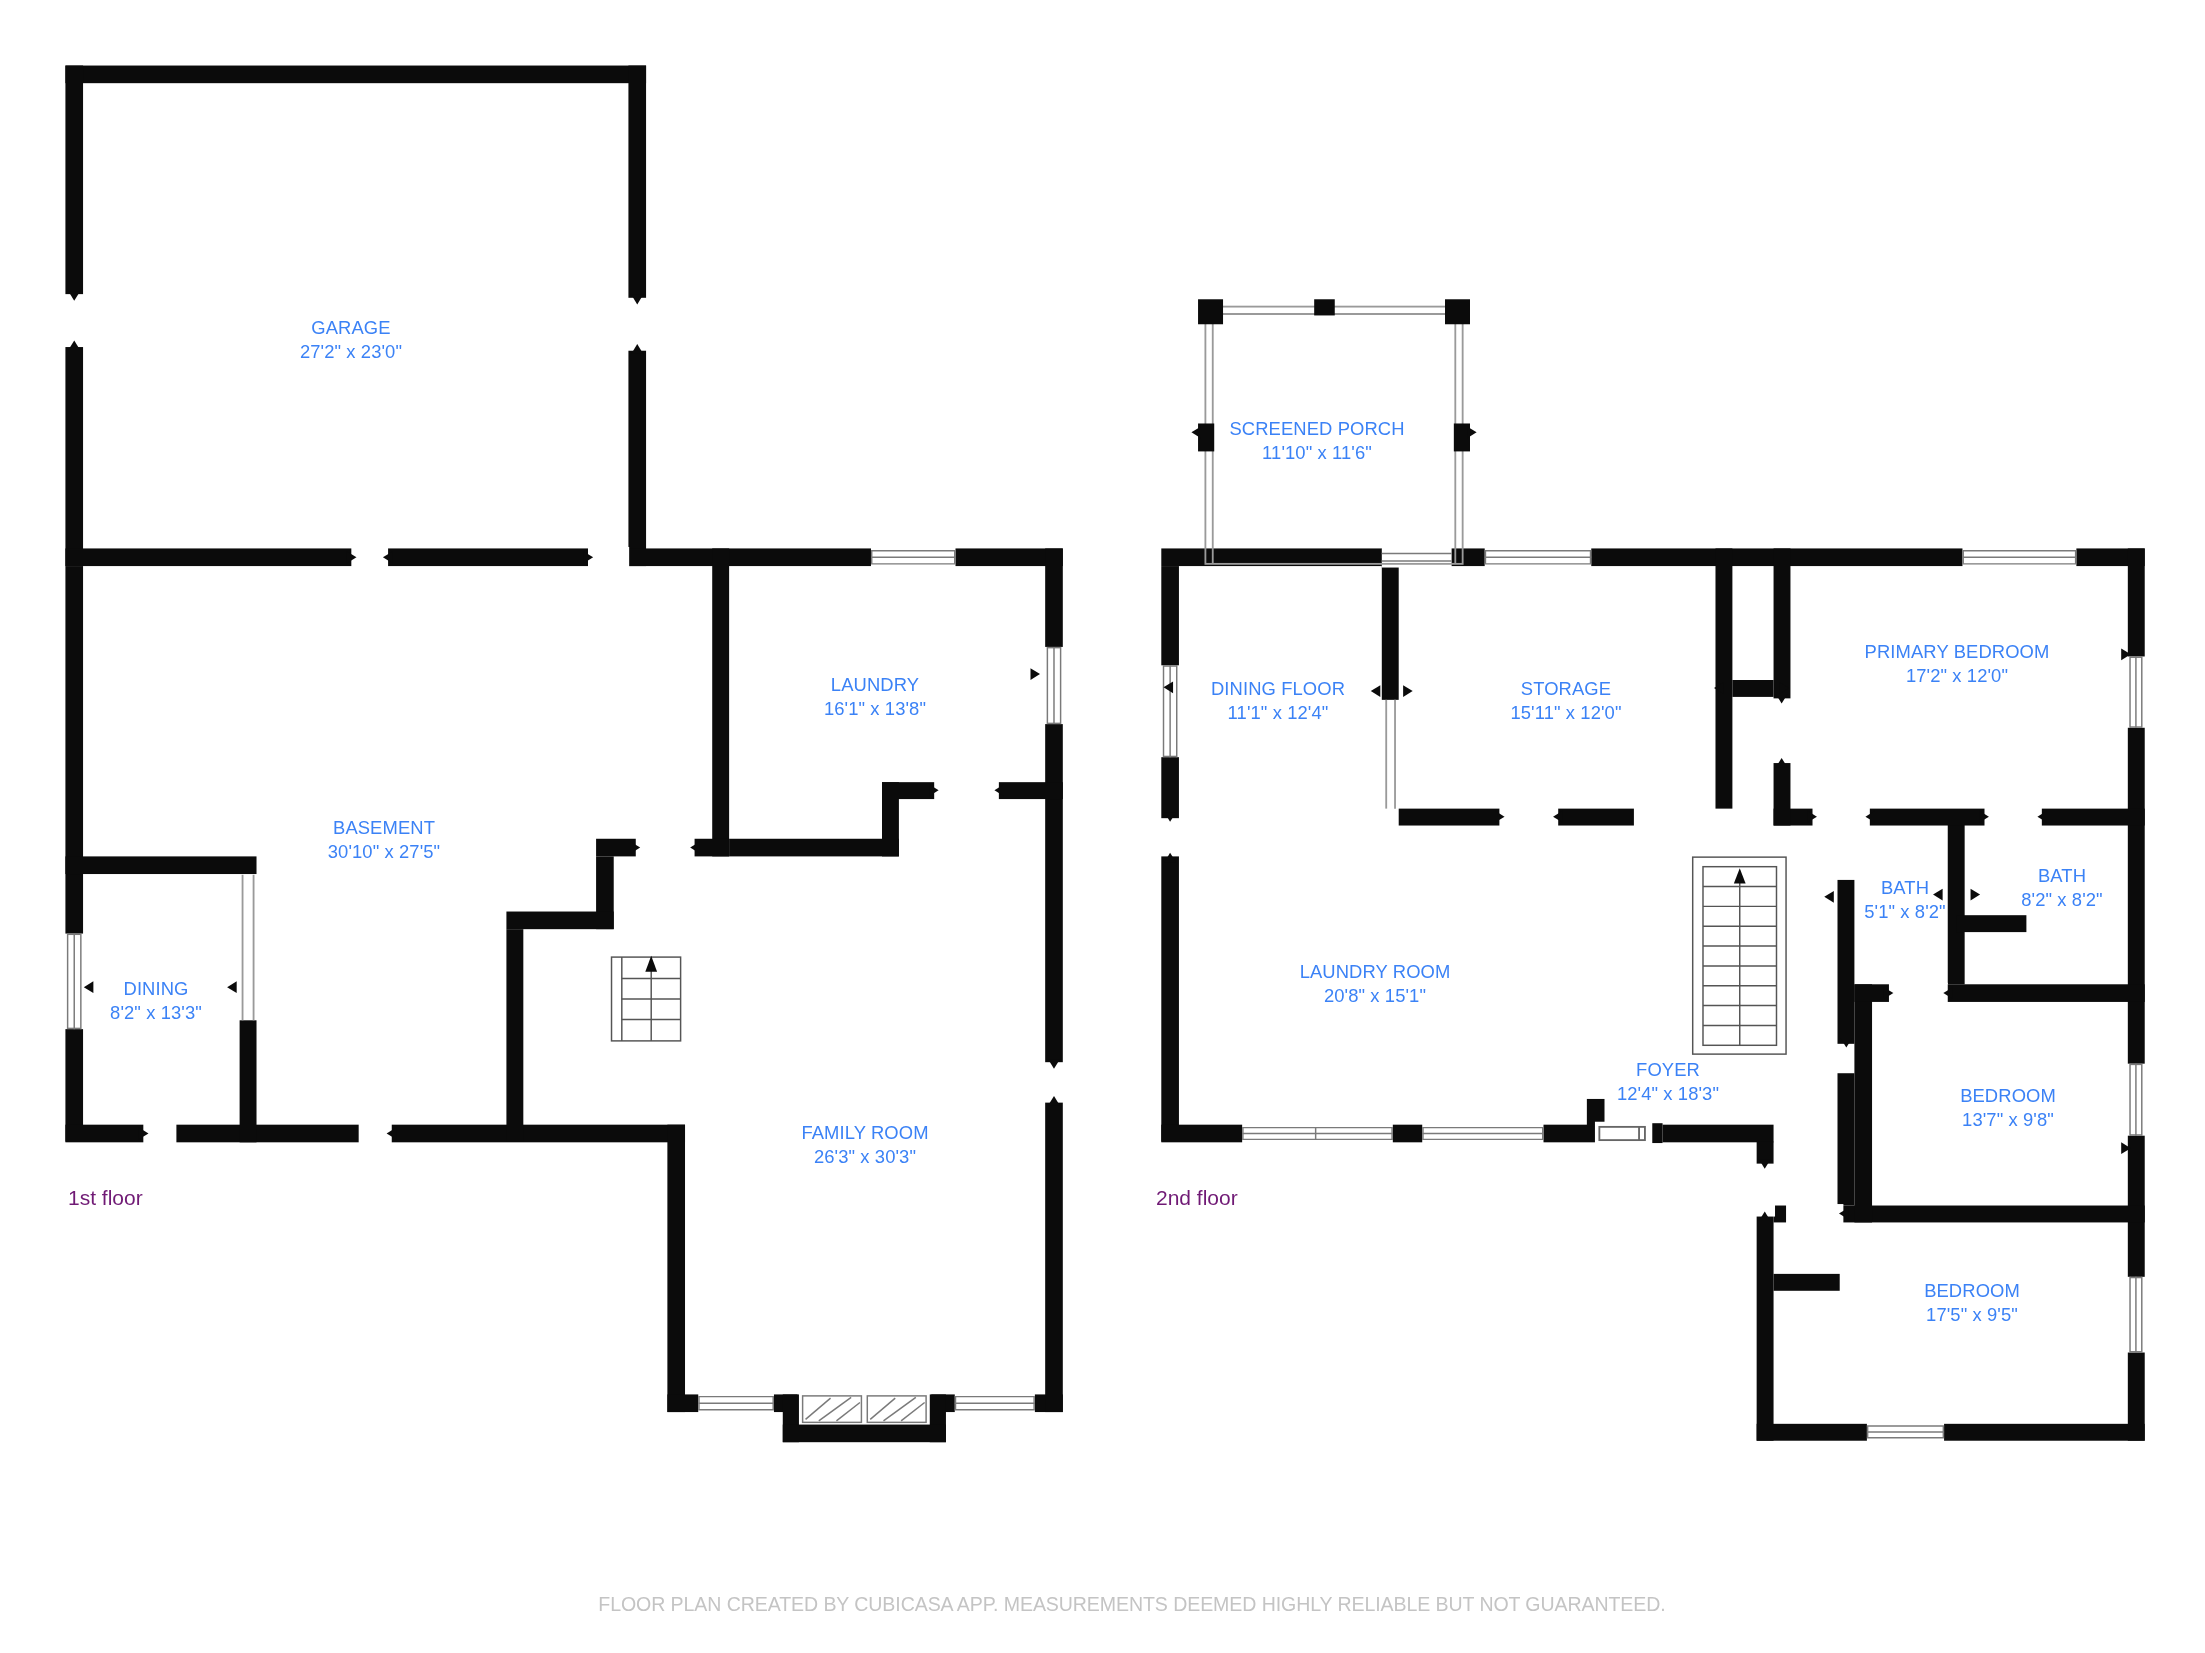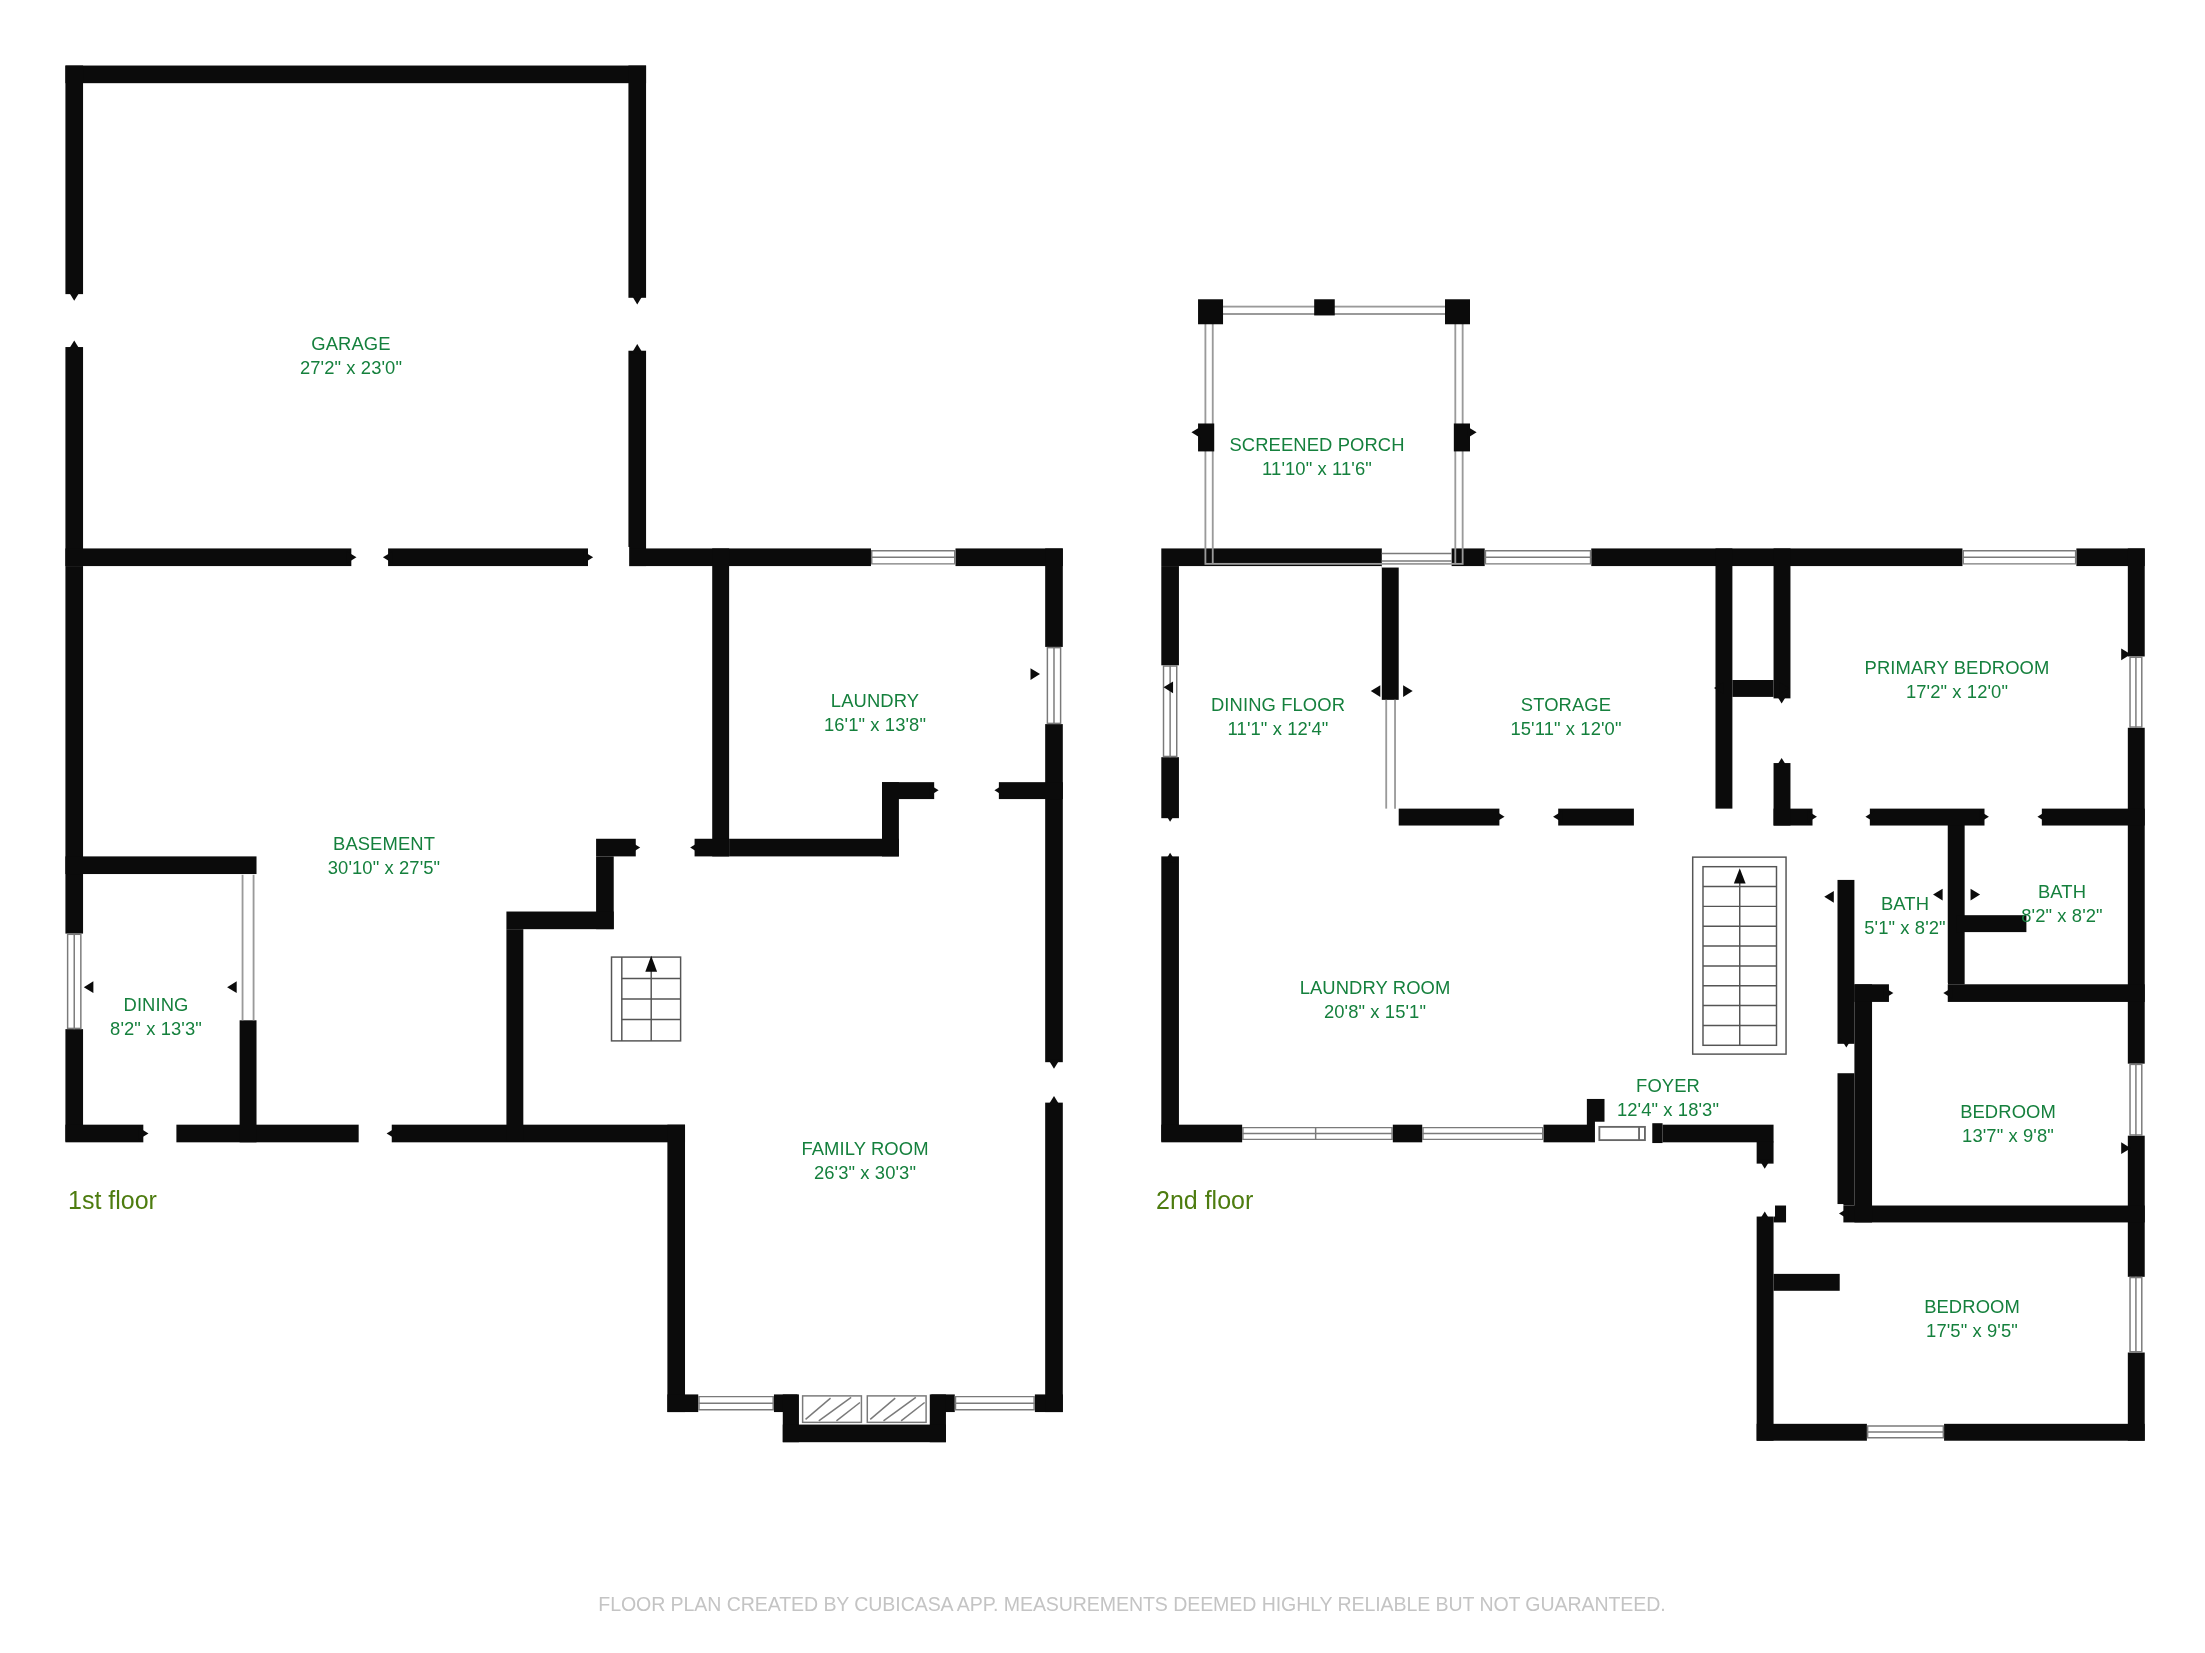--- a/index.html
+++ b/index.html
@@ -1,21 +1,21 @@
 <!DOCTYPE html>
 <html style="font-size:11.8px"><head>
 <meta charset="utf-8">
 <style>
   html,body{margin:0;padding:0;background:#fff;}
   .plan{position:relative;width:2205px;height:1654px;background:#ffffff;overflow:hidden;
         font-family:"Liberation Sans",sans-serif;}
   .plan svg{position:absolute;left:0;top:0;}
   .room-label{position:absolute;transform:translate(-50%,-50%);text-align:center;
-              color:#15803d;font-size:18.4px;line-height:24px;white-space:nowrap;letter-spacing:0.1px;margin-top:16px;}
-  .floor-label{position:absolute;color:#4d7c0f;font-size:25px;white-space:nowrap;}
+              color:#3b82f6;font-size:18.4px;line-height:24px;white-space:nowrap;letter-spacing:0.1px;}
+  .floor-label{position:absolute;color:#701a75;font-size:21px;white-space:nowrap;}
   .footer-note{position:absolute;left:1132px;top:1604px;transform:translate(-50%,-50%) scaleX(.95);
                color:#c4c4c4;font-size:20.6px;letter-spacing:-0.1px;white-space:nowrap;}
   .wg line, .dg line{stroke:#7a7a7a;stroke-width:2;}
   .thin{stroke:#9a9a9a;stroke-width:2.5;fill:none;}
   .stair{stroke:#555;stroke-width:2;fill:none;}
 </style>
 </head>
 <body>
 
 <div class="plan">

